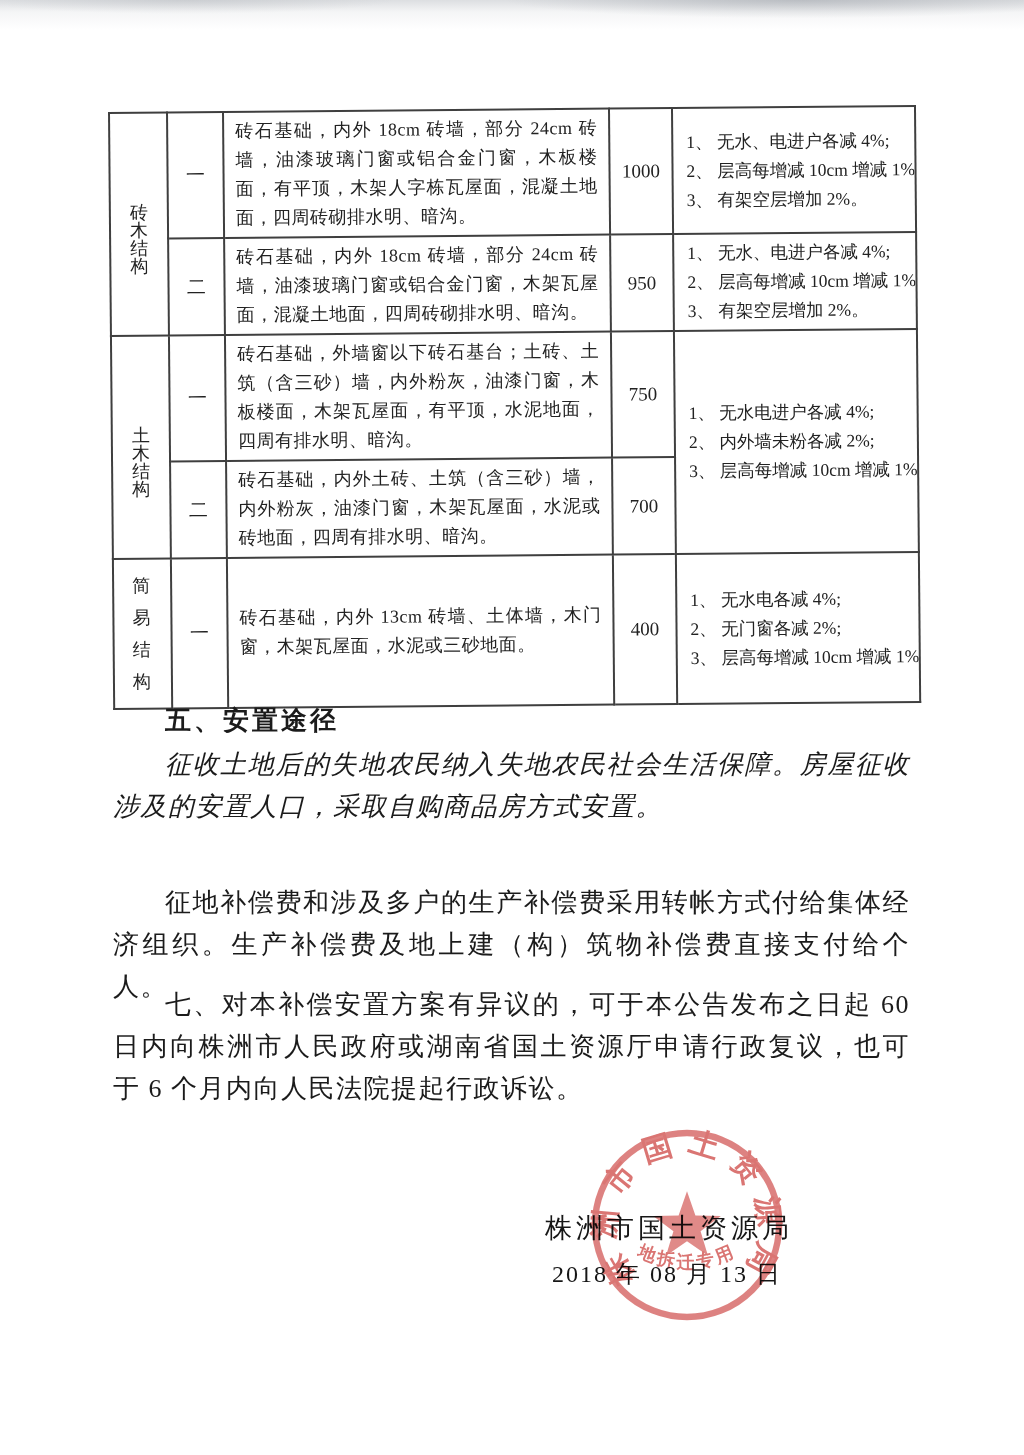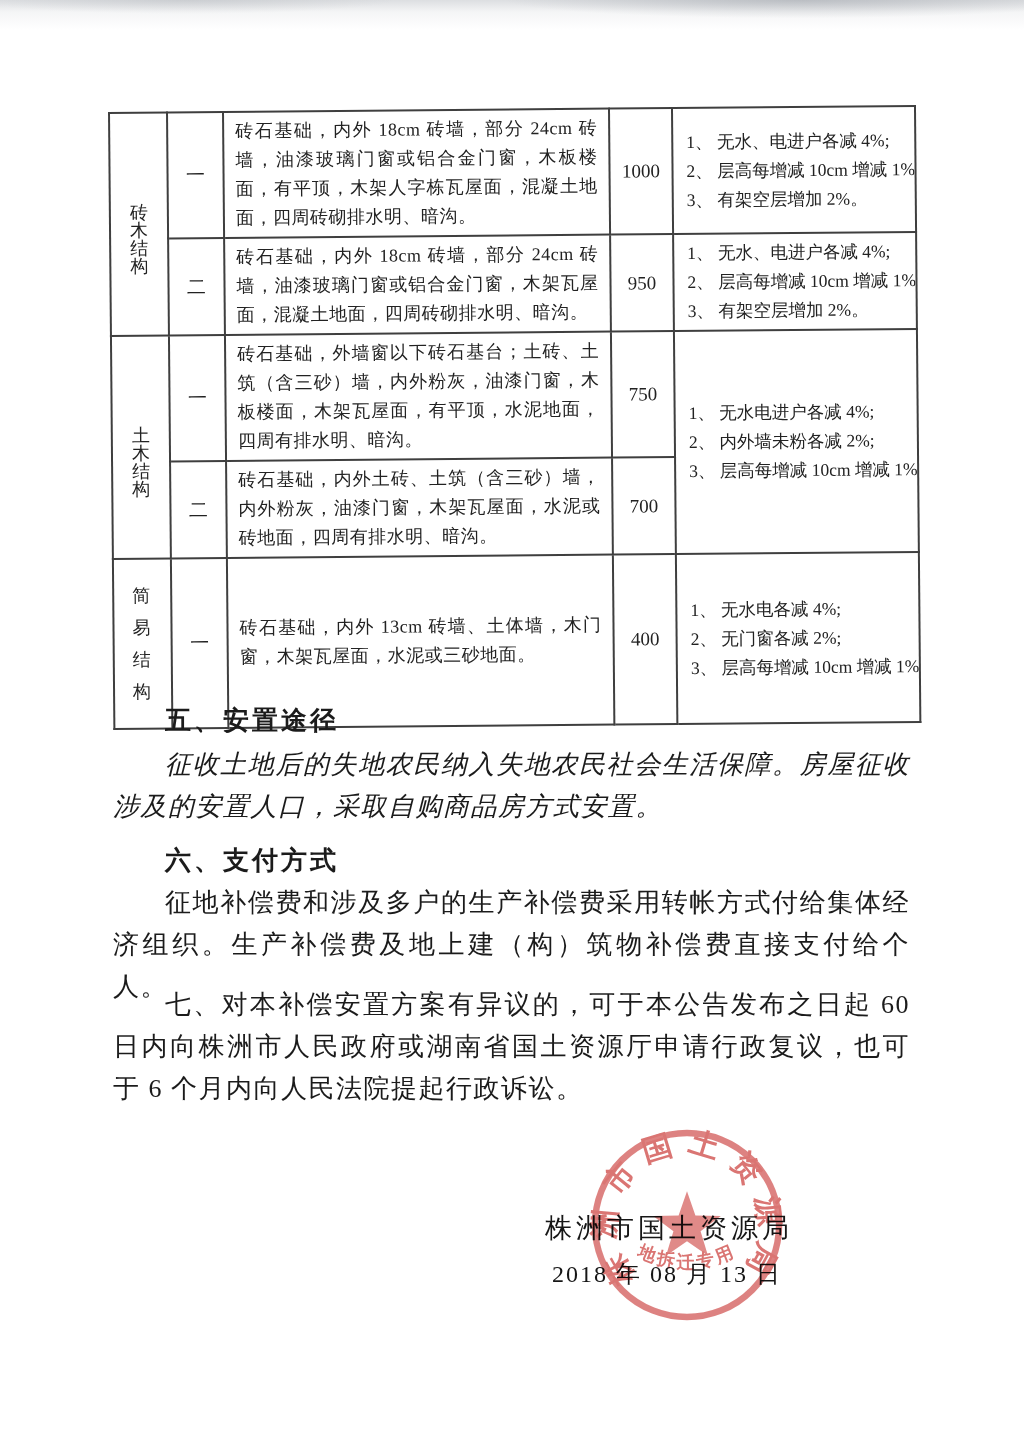--- a/index.html
+++ b/index.html
@@ -22,21 +22,21 @@
     position:absolute;left:108px;top:112px;width:806px;
     border-collapse:collapse;table-layout:fixed;
     transform:rotate(-0.5deg);transform-origin:0 0;
     font-size:18px;color:#222;
   }
   .comp-table td{
     border:2px solid #3f3f3f;vertical-align:middle;
     padding:2px 6px;overflow:hidden;
   }
   td.cat{padding:2px 2px;}
-  .cat-inner{margin:18px auto;text-align:center;}
+  .cat-inner{margin:8px auto;text-align:center;}
   .cat-inner.v1{
     writing-mode:vertical-rl;text-orientation:upright;
     letter-spacing:18px;line-height:1;margin:0 auto;
   }
   .cat-inner.v2{
     width:2.2em;word-break:break-all;line-height:32px;letter-spacing:2px;
   }
   td.grade{text-align:center;font-size:19px;}
   td.desc{
     padding:4px 11px;line-height:29px;text-align:justify;letter-spacing:0.5px;
@@ -161,21 +161,20 @@
           <div>3、 层高每增减 10cm 增减 1%。</div>
         </td>
       </tr>
     </tbody>
   </table>
 
 
   <p class="heading h5">五、安置途径</p>
   <p class="body p2">征收土地后的失地农民纳入失地农民社会生活保障。房屋征收涉及的安置人口，采取自购商品房方式安置。</p>
 
-  <p class="heading h6">六、支付方式</p>
   <p class="body p3">征地补偿费和涉及多户的生产补偿费采用转帐方式付给集体经济组织。生产补偿费及地上建（构）筑物补偿费直接支付给个人。</p>
 
   <p class="body p4">七、对本补偿安置方案有异议的，可于本公告发布之日起 60 日内向株洲市人民政府或湖南省国土资源厅申请行政复议，也可于 6 个月内向人民法院提起行政诉讼。</p>
 
   <p class="sig">株洲市国土资源局</p>
   <p class="date">2018 年 08 月 13 日</p>
 
   <svg class="seal" viewBox="0 0 200 200">
     <defs>
       <path id="arcTop" d="M 36.9,136.4 A 72.8,72.8 0 1 1 163.1,136.4" fill="none"></path>

